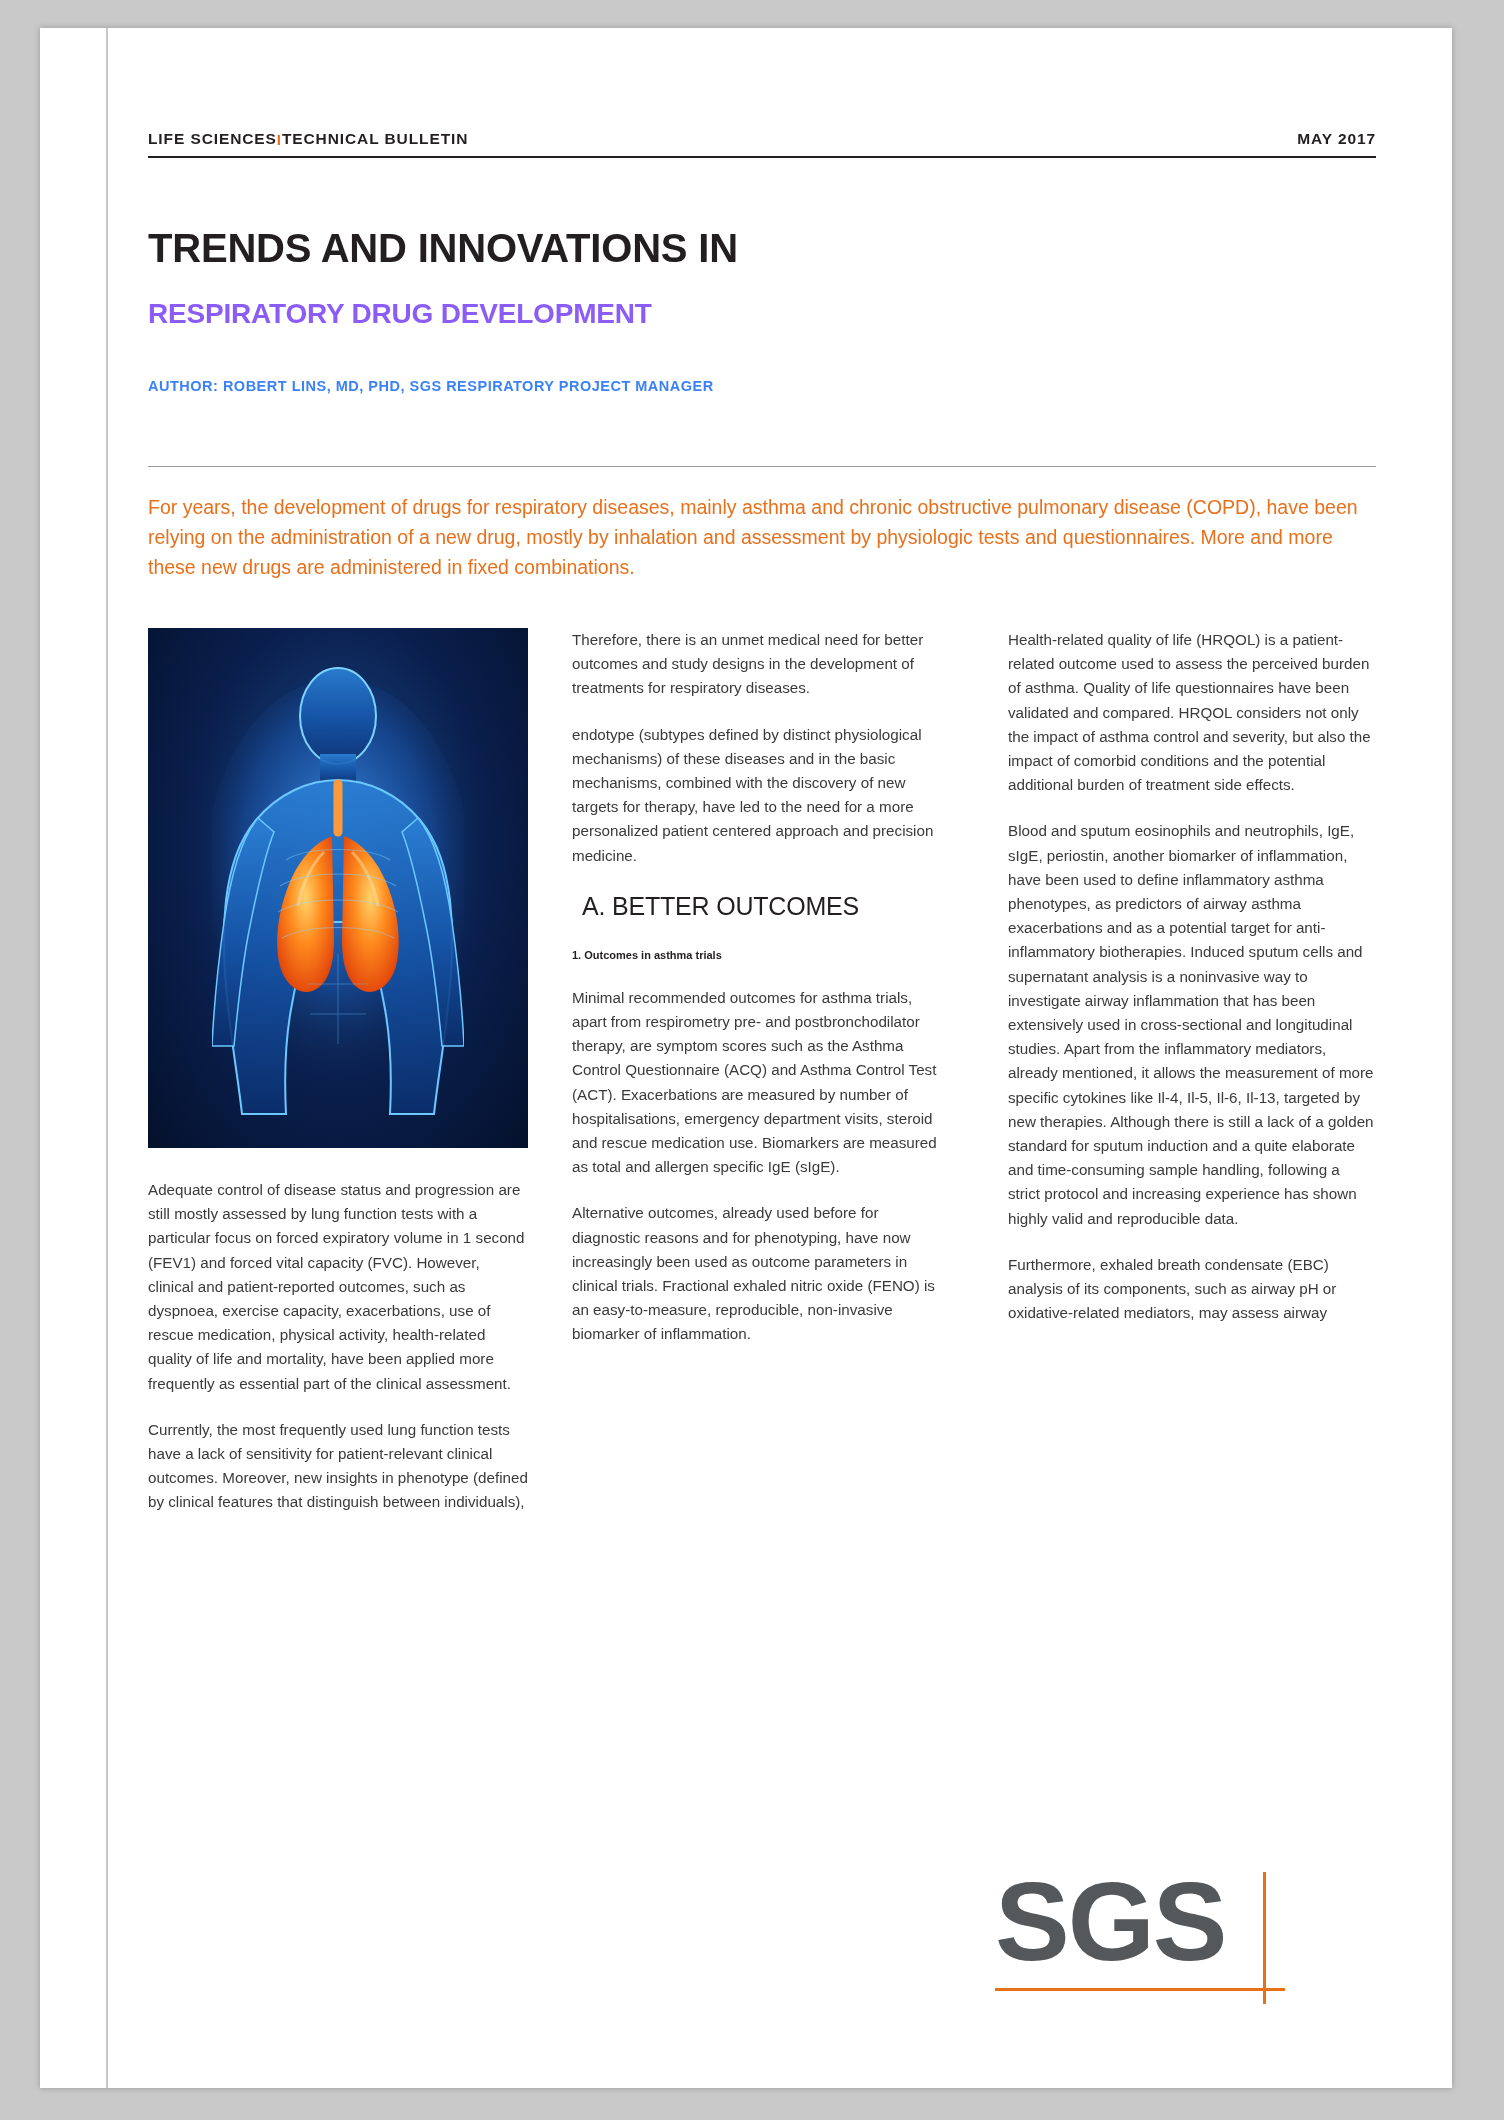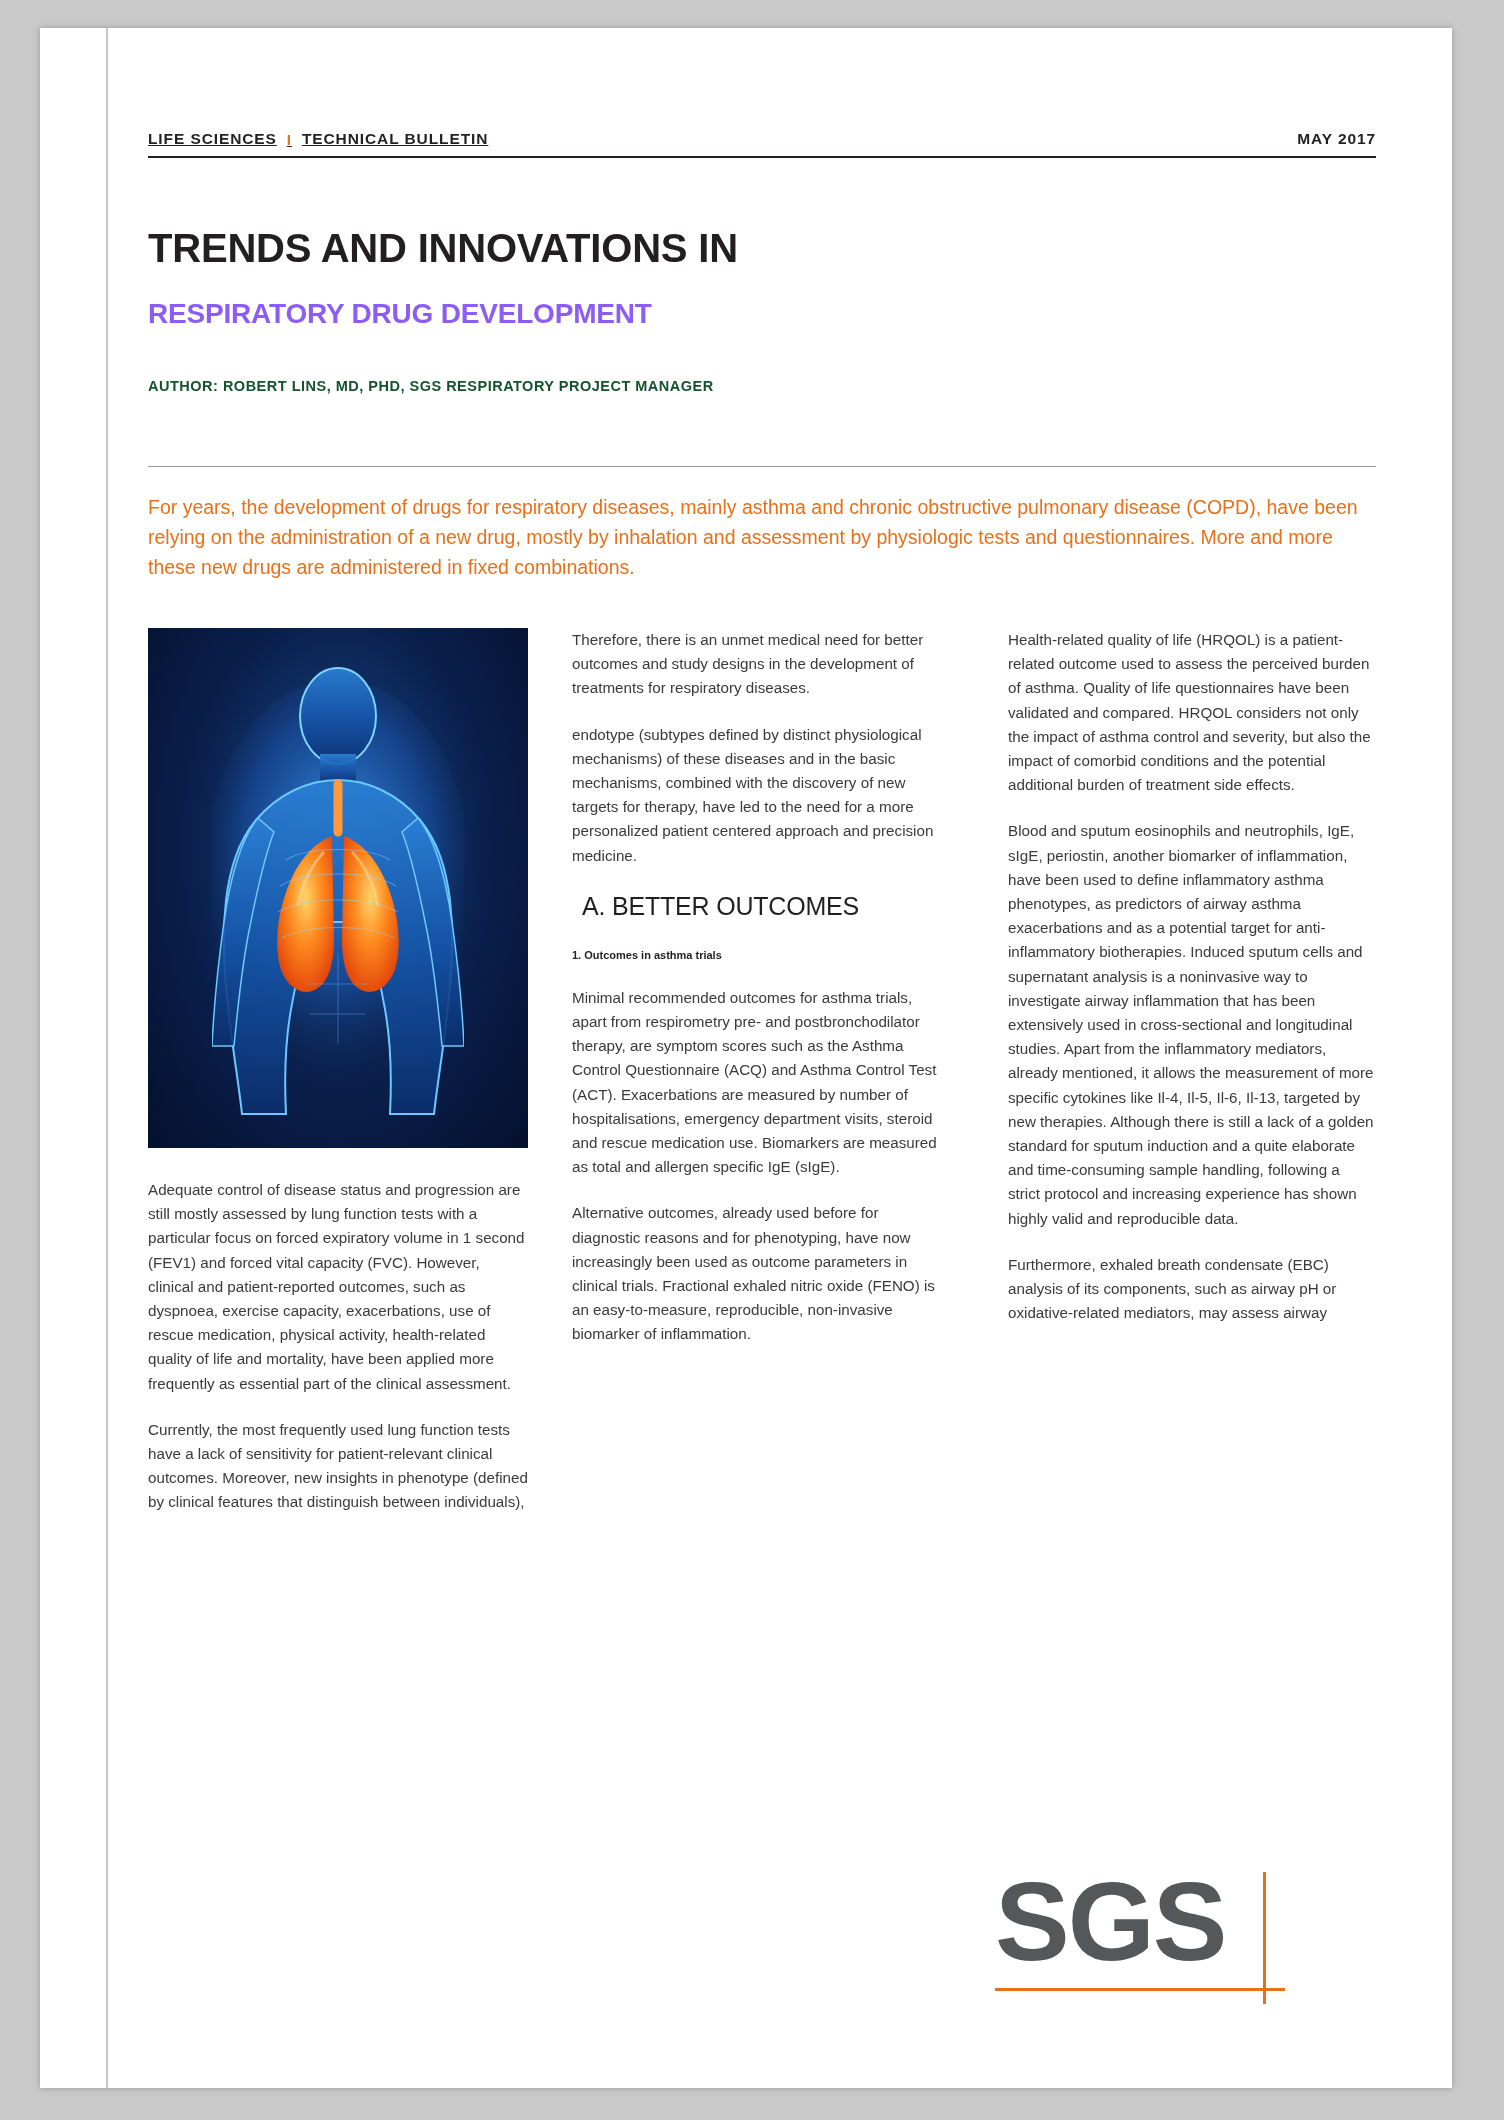--- a/index.html
+++ b/index.html
@@ -53,22 +53,20 @@
     border-bottom: 2px solid #231f20;
     padding-bottom: 8px;
   }
   .kicker-left {
     font-size: 15.5px;
     font-weight: bold;
     letter-spacing: 0.9px;
     color: #231f20;
     display: flex;
     align-items: center;
-    gap: 10px;
-    text-decoration: underline;
   }
   .kicker-sep {
     color: #e8701a;
     font-weight: bold;
     font-size: 15px;
   }
   .kicker-right {
     font-size: 15.5px;
     font-weight: bold;
     letter-spacing: 0.9px;
@@ -97,21 +95,21 @@
     letter-spacing: -0.2px;
     text-transform: uppercase;
   }
   .author {
     position: absolute;
     left: 0;
     top: 350px;
     font-size: 14.5px;
     font-weight: bold;
     letter-spacing: 0.5px;
-    color: #14532d;
+    color: #3b82f6;
     text-transform: uppercase;
   }
   .rule-thin {
     position: absolute;
     left: 0;
     top: 438px;
     width: 1228px;
     height: 1px;
     background: #9a9a9a;
   }

